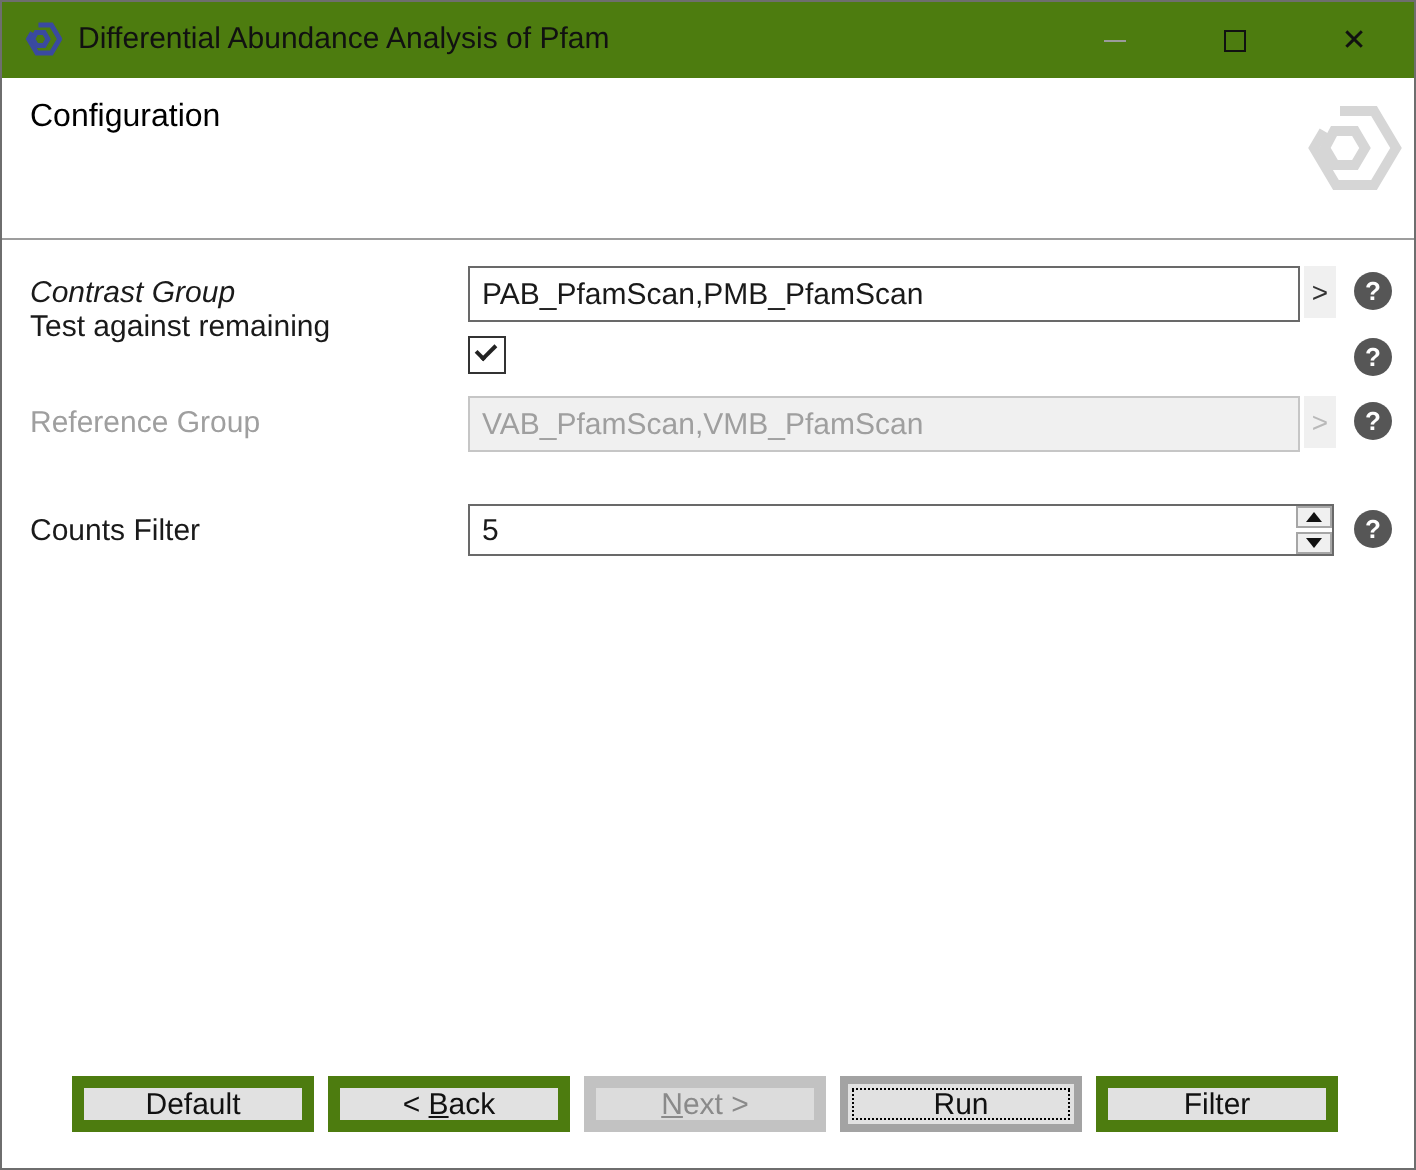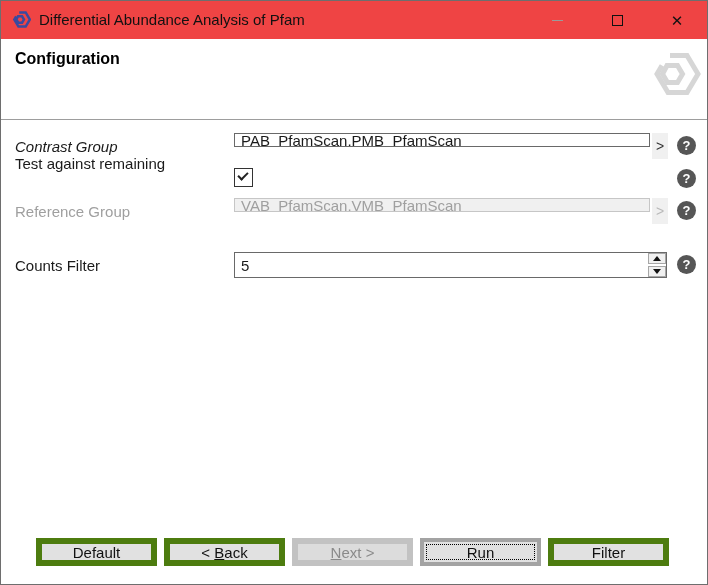--- a/index.html
+++ b/index.html
@@ -7,48 +7,48 @@
   body {
     font-family:"Liberation Sans","DejaVu Sans",sans-serif;
     background:#ffffff;
     position:relative;
     border:1px solid #6e6e6e;
     overflow:hidden;
     color:#1a1a1a;
   }
 
   
-  .titlebar { position:absolute; left:0; top:0; width:100%; height:38px; background:#ef4444; }
+  .titlebar { position:absolute; left:0; top:0; width:100%; height:38px; background:#4d7c0f; }
   .titlebar-icon { position:absolute; left:11px; top:10px; width:19px; height:17px; }
   .titlebar-title {
     position:absolute; left:38px; top:0; height:38px; line-height:38px;
     font-size:15px; color:#111; white-space:nowrap;
   }
   .caption-btn {
     position:absolute; top:0; width:60px; height:38px;
     display:flex; align-items:center; justify-content:center;
   }
   .cap-min { right:120px; }
   .cap-max { right:60px; }
   .cap-close { right:0; }
   .min-glyph { width:11px; height:0; border-top:1px solid #9b9b9b; display:block; }
   .max-glyph { width:11px; height:11px; border:1px solid #111; display:block; }
   .close-glyph { font-size:15px; color:#111; line-height:1; }
 
   
-  .config-title { position:absolute; left:14px; top:49px; font-size:16px; font-weight:bold; color:#000; }
+  .config-title { position:absolute; left:14px; top:49px; font-size:16px; font-weight:normal; color:#000; }
   .header-logo { position:absolute; left:650px; top:43px; width:50px; height:60px; }
   .header-divider { position:absolute; left:0; top:118px; width:100%; height:0; border-top:1px solid #9d9d9d; }
 
   
   .row-label { position:absolute; left:14px; font-size:15px; color:#1a1a1a; white-space:nowrap; }
   .row-label.disabled { color:#9f9f9f; }
 
   .text-input {
-    position:absolute; left:233px; width:416px; height:14px;
+    position:absolute; left:233px; width:416px; height:28px;
     border:1px solid #696969; background:#fff;
     font-family:inherit; font-size:15px; color:#1a1a1a;
     padding:0 6px; outline:none;
   }
   .text-input:disabled { background:#f0f0f0; border-color:#c6c6c6; color:#9f9f9f; }
 
   .chooser-btn {
     position:absolute; left:651px; width:16px; height:26px;
     background:#f0f0f0; border:none;
     font-family:inherit; font-size:14px; color:#333;

